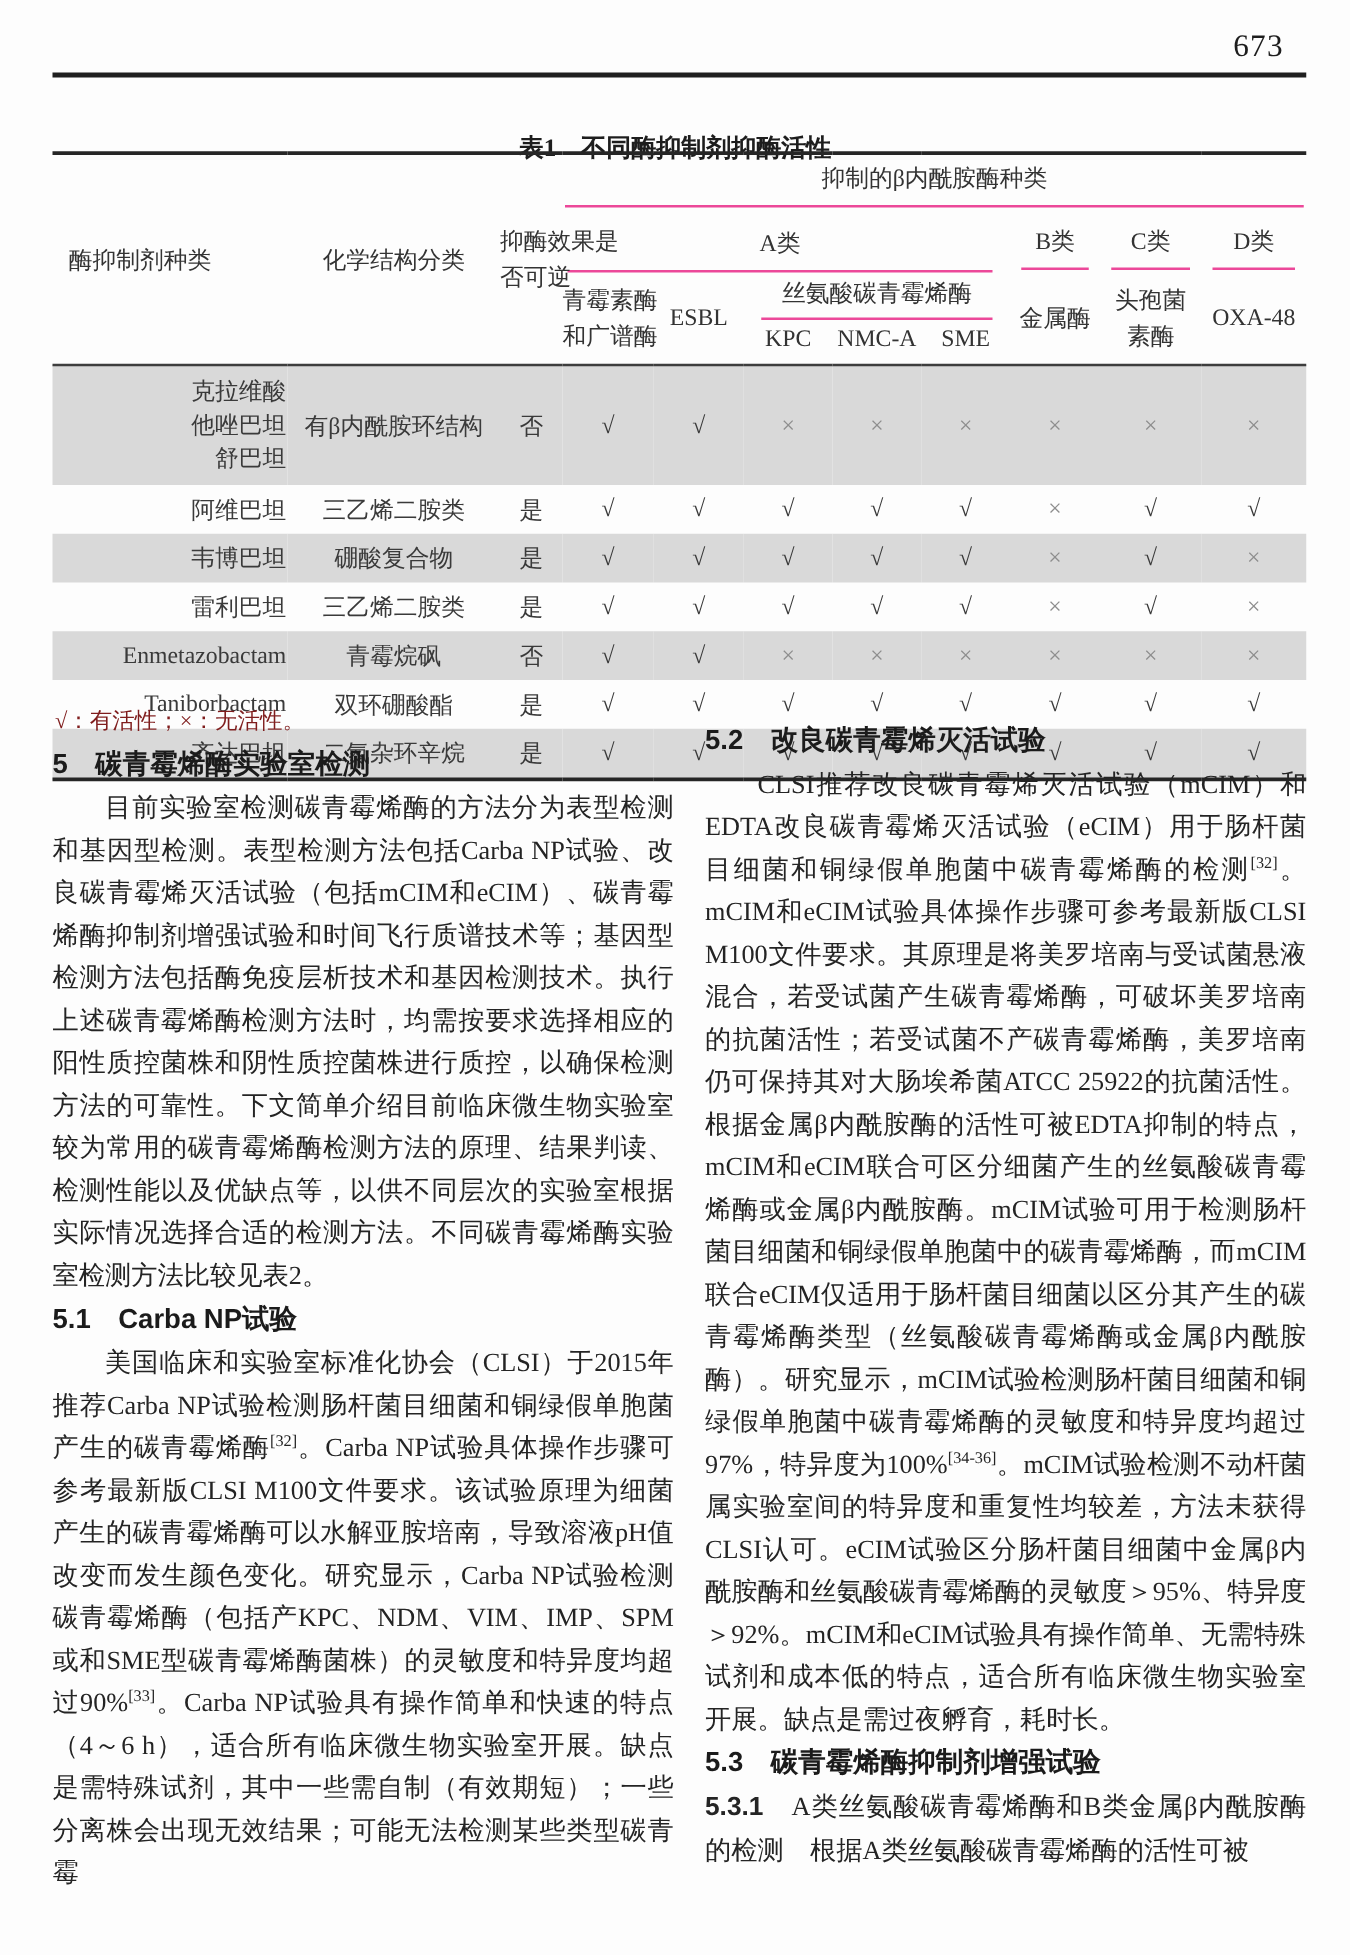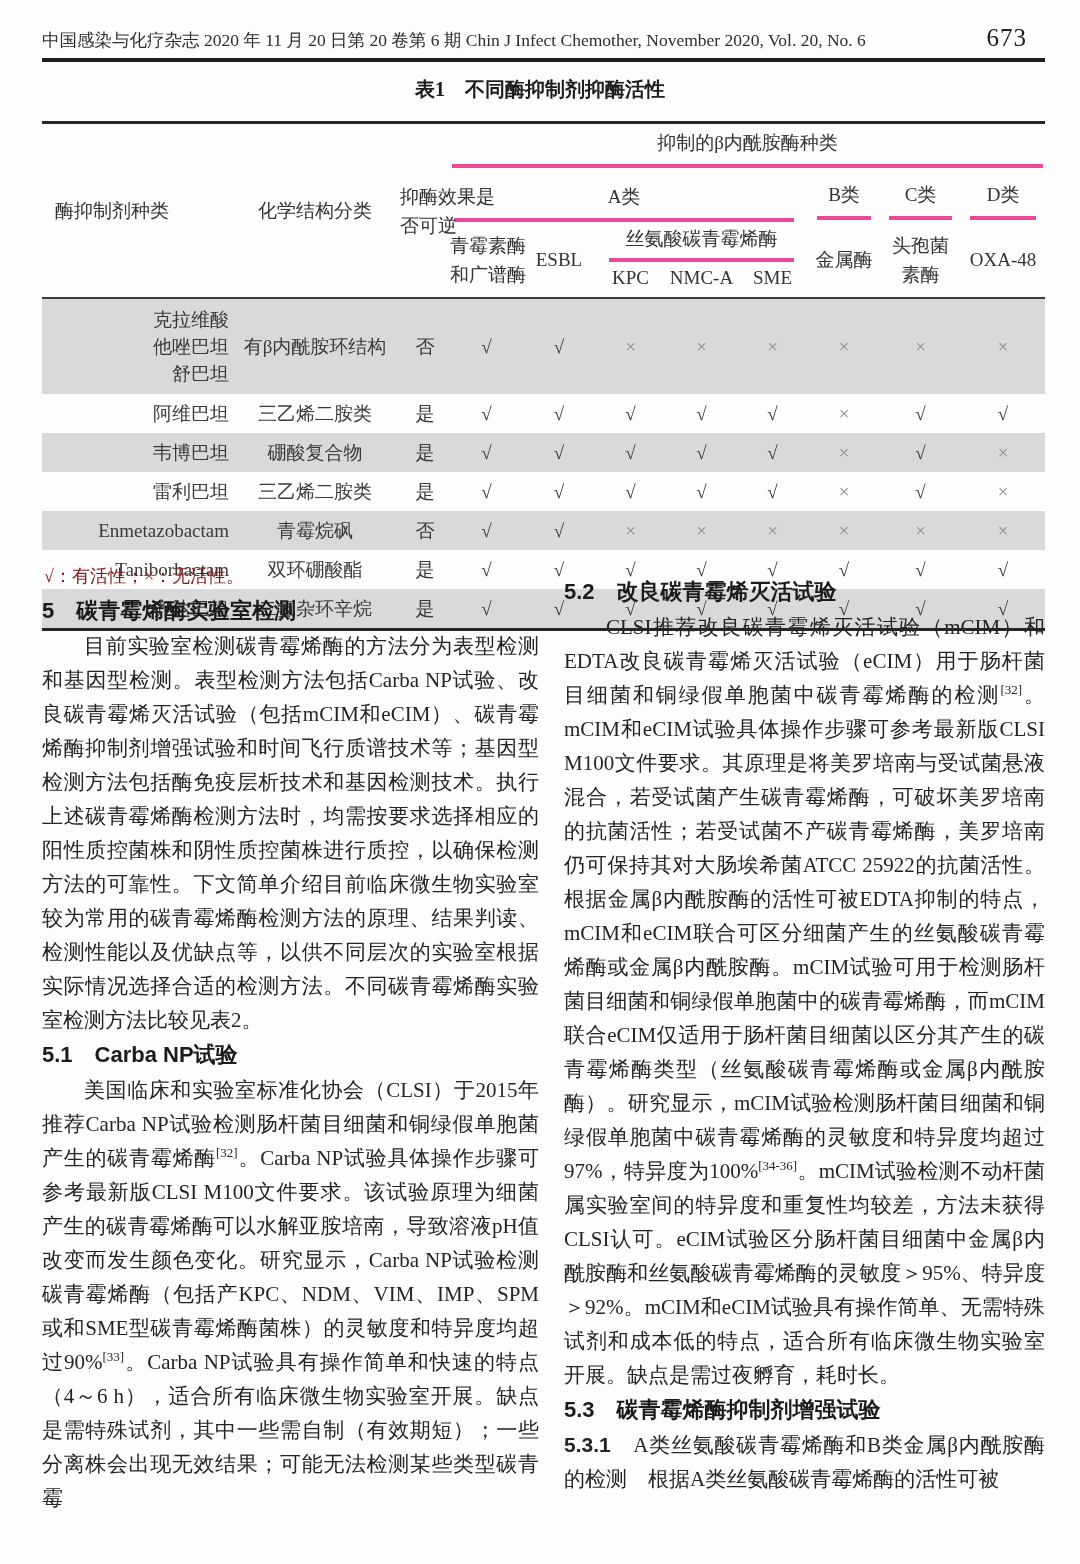--- a/index.html
+++ b/index.html
@@ -6,29 +6,29 @@
   body{
     width:1080px;height:1564px;position:relative;background:#fdfdfd;
     font-family:"Liberation Serif","DejaVu Serif",serif;color:#222;
     overflow:hidden;
   }
   
   .pg-header{position:absolute;left:42px;top:28px;width:1003px;font-size:17.5px;color:#2e2e2e;}
   .pg-header .pg-num{position:absolute;right:18px;top:-4px;font-size:25px;letter-spacing:1px;color:#1d1d1d;}
   .hdr-rule{position:absolute;left:42px;top:58px;width:1003px;height:3.5px;background:#1f1f1f;}
   
-  .tbl-title{position:absolute;left:0;top:76px;width:1080px;text-align:center;
+  .tbl-title{position:absolute;left:0;top:105px;width:1080px;text-align:center;
     font-size:20px;font-weight:bold;color:#1d1d1d;}
   .tbl-wrap{position:absolute;left:42px;top:121px;width:1003px;}
   table.tbl{border-collapse:collapse;table-layout:fixed;width:1003px;
     border-top:3.5px solid #262626;border-bottom:3.5px solid #262626;
     font-size:19px;color:#333;}
   .tbl th{font-weight:normal;text-align:center;vertical-align:middle;padding:0;white-space:nowrap;}
   .tbl thead{border-bottom:2.5px solid #3d3d3d;}
-  .tbl .u{border-bottom:4px solid #ec4899;padding:6px 0 8px 0;}
+  .tbl .u{border-bottom:2px solid #ec4899;padding:6px 0 8px 0;}
   .tbl .u-full{margin:0 2px;}
   .tbl .u-a{margin:4px 14px 0 4px;}
   .tbl .u-bcd{margin:0 9px;}
   .tbl .u-serine{margin:0 14px;padding-top:4px;padding-bottom:6px;}
   .tbl .two-line{line-height:29px;padding:4px 0;}
   .tbl .sub-row th{padding:5px 0 8px 0;}
   .tbl .cls-row th{padding-top:6px;}
   .tbl tbody td{text-align:center;vertical-align:middle;height:37px;color:#3a3a3a;}
   .tbl tbody tr:nth-child(odd) td{background:#d9d9d9;}
   .tbl td.name{text-align:right;padding-left:13px;}
@@ -44,21 +44,20 @@
     font-weight:bold;font-size:22px;color:#1b1b1b;margin:0;padding:2px 0 4px 0;text-align:left;}
   .col p{margin:0;padding:0 0 1px 0;}
   .p-indent{text-indent:2em;}
   sup{font-size:13px;line-height:0;}
   .b{font-weight:bold;font-family:"Liberation Sans","DejaVu Sans",sans-serif;}
 </style>
 </head>
 <body>
 
 <div class="pg-header">
-  <span>中国感染与化疗杂志 2020 年 11 月 20 日第 20 卷第 6 期 Chin J Infect Chemother, November 2020, Vol. 20, No. 6</span>
   <span class="pg-num">673</span>
 </div>
 <div class="hdr-rule"></div>
 
 <div class="tbl-title">表1　不同酶抑制剂抑酶活性</div>
 
 <div class="tbl-wrap">
 <table class="tbl">
   <colgroup>
     <col style="width:188px">

